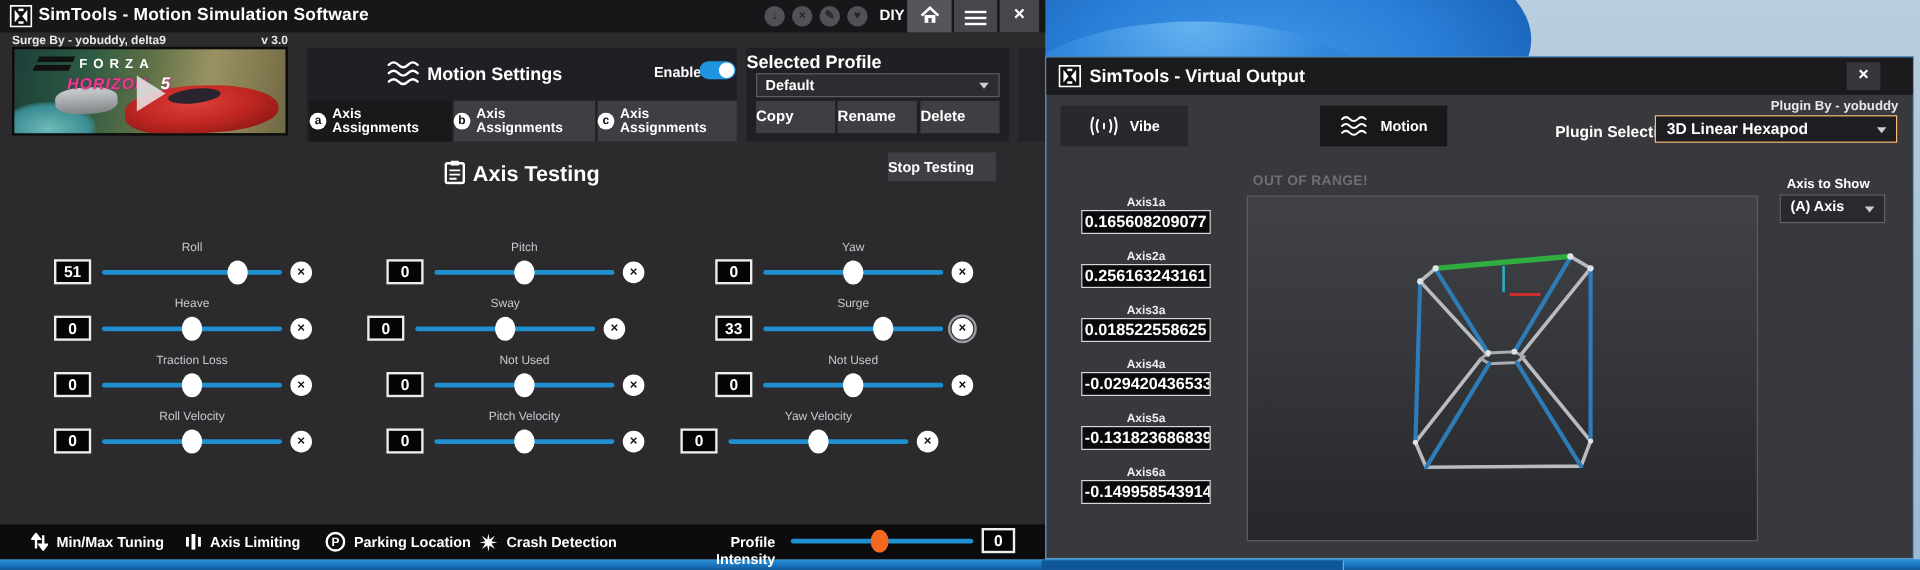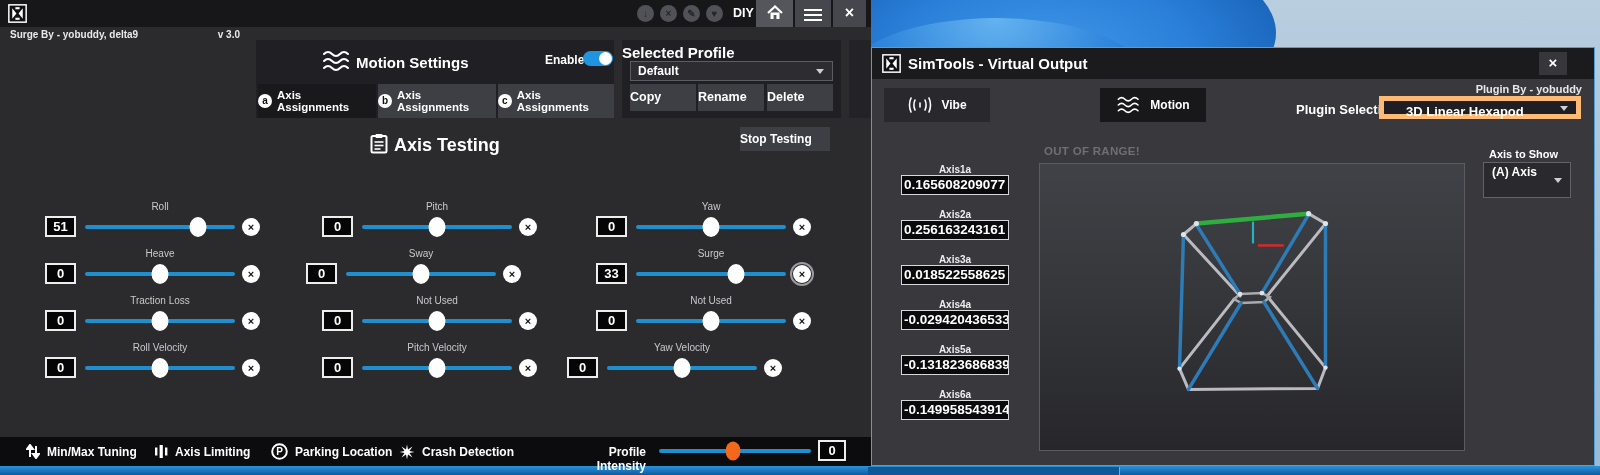--- a/index.html
+++ b/index.html
@@ -113,33 +113,33 @@
   #rw { left:871px; top:47px; width:724px; height:419px; background:#39393d; border:1px solid #4da0d8; }
   #rw-titlebar { left:0; top:0; width:722px; height:31px; background:#1b1b1e; }
   #rw-title { left:36px; top:7px; font-size:15px; color:#fff; font-weight:bold; }
   #rw-close { left:667px; top:4px; width:28px; height:23px; background:#37373b; color:#fff;
     font-size:15px; font-weight:bold; text-align:center; line-height:22px; }
   #rw-pluginby { right:12px; top:35px; color:#e8e8ea; font-size:11px; font-weight:bold; position:absolute; }
   .rw-tab { top:40px; height:34px; width:106px; display:flex; align-items:center; justify-content:center; gap:8px;
     background:#29292d; color:#fff; font-size:12px; font-weight:bold; }
   .rw-tab.sel { background:#18181b; }
   #ps-label { left:424px; top:54px; color:#fff; font-size:13px; font-weight:bold; }
-  #ps-drop { left:507px; top:48px; width:202px; height:23px; background:#1f1f23; border:5px solid #fdba74;
-    color:#fff; font-size:13px; font-weight:bold; line-height:21px; padding-left:22px; }
+  #ps-drop { left:507px; top:48px; width:202px; height:23px; background:#1f1f23; border:1px solid #fdba74;
+    color:#fff; font-size:13px; font-weight:bold; line-height:21px; padding-left:9px; }
 
   .axrow { position:absolute; left:29px; width:108px; }
   .axlab { position:absolute; left:0; top:0; width:108px; text-align:center; color:#eeeef0; font-size:10px; font-weight:bold; }
   .axbox { position:absolute; left:0; top:11px; width:108px; height:20px; background:#0a0a0c; border:1px solid #d8d8da;
     color:#fff; font-size:13.5px; font-weight:bold; line-height:18px; padding-left:2px; white-space:nowrap; overflow:hidden; }
 
   #oor { left:172px; top:97px; color:#6e6f74; font-size:11.5px; font-weight:bold; letter-spacing:.3px; }
   #legend { right:131px; top:97px; position:absolute; display:flex; gap:11px; font-size:10.5px; font-weight:bold; }
   #legend .cor { color:#d2d2d6; }
   #ats-label { left:617px; top:100px; color:#fff; font-size:11px; font-weight:bold; }
-  #ats-drop { left:611px; top:114px; width:88px; height:36px; background:#2a2a2e; border:1px solid #626268;
+  #ats-drop { left:611px; top:114px; width:88px; height:24px; background:#2a2a2e; border:1px solid #626268;
     color:#fff; font-size:12px; font-weight:bold; line-height:18px; padding-left:8px; }
 
   #viz { left:167px; top:115px; width:426px; height:288px; border:1px solid #5a5c62;
     background:linear-gradient(180deg,#404247 0%,#36373b 45%,#27272b 100%); }
 </style>
 </head>
 <body>
 
 <div class="abs bloom1"></div>
 <div class="abs bloom2"></div>
@@ -149,20 +149,21 @@
 <div class="abs win" id="lw">
 
   <div class="abs" id="lw-titlebar">
     <svg class="abs" style="left:8px;top:4px" width="19" height="19" viewBox="0 0 18 18">
       <rect x="0.8" y="0.8" width="16.4" height="16.4" fill="#111114" stroke="#fff" stroke-width="1.4"></rect>
       <path d="M4 4 L8 9 L4 14 Z" fill="#fff"></path>
         <path d="M14 4 L10 9 L14 14 Z" fill="#fff"></path>
       <rect x="7" y="3" width="4" height="2" fill="#fff"></rect>
         <rect x="7" y="13" width="4" height="2" fill="#fff"></rect>
     </svg>
+    <div class="abs" id="lw-title">SimTools - Motion Simulation Software</div>
     <div class="abs tb-circle" style="left:637px">↓</div>
     <div class="abs tb-circle" style="left:660px">×</div>
     <div class="abs tb-circle" style="left:683px">✎</div>
     <div class="abs tb-circle" style="left:706px">♥</div>
     <div class="abs" id="diy">DIY</div>
     <div class="abs tb-btn" id="home-btn">
       <svg style="margin-top:5px" width="16" height="15" viewBox="0 0 16 15">
         <path d="M1 8 L8 1.5 L15 8" fill="none" stroke="#fff" stroke-width="2.2"></path>
         <rect x="3.5" y="7.5" width="9" height="6.5" fill="#fff"></rect>
         <rect x="6.6" y="10" width="2.8" height="4" fill="#55565b"></rect>
@@ -176,20 +177,31 @@
         </div>
     </div>
     <div class="abs tb-btn" id="lw-close">×</div>
   </div>
 
   <div class="abs" id="plugin-line">
     <span>Surge By - yobuddy, delta9</span>
     <span id="plugin-ver">v 3.0</span>
   </div>
 
+  <div class="abs" id="thumb">
+    <div id="thumb-water"></div>
+    <div id="car-silver"></div>
+    <div id="car-red"></div>
+    <div id="car-red-glass"></div>
+    <div id="thumb-flag"></div>
+    <div id="thumb-forza">FORZA</div>
+    <div id="thumb-horizon">HORIZON</div>
+    <div id="thumb-five">5</div>
+    <div id="play-btn"></div>
+  </div>
 
   <div class="abs" id="ms-panel">
     <svg class="abs" id="ms-wave" width="30" height="22" viewBox="0 0 30 22">
       <g fill="none" stroke="#fff" stroke-width="2" stroke-linecap="round">
         <path d="M2 4 q4 -4 8 0 t8 0 t8 0"></path>
           <path d="M2 11 q4 -4 8 0 t8 0 t8 0"></path>
           <path d="M2 18 q4 -4 8 0 t8 0 t8 0"></path>
       </g>
     </svg>
     <div class="abs" id="ms-title">Motion Settings</div>

